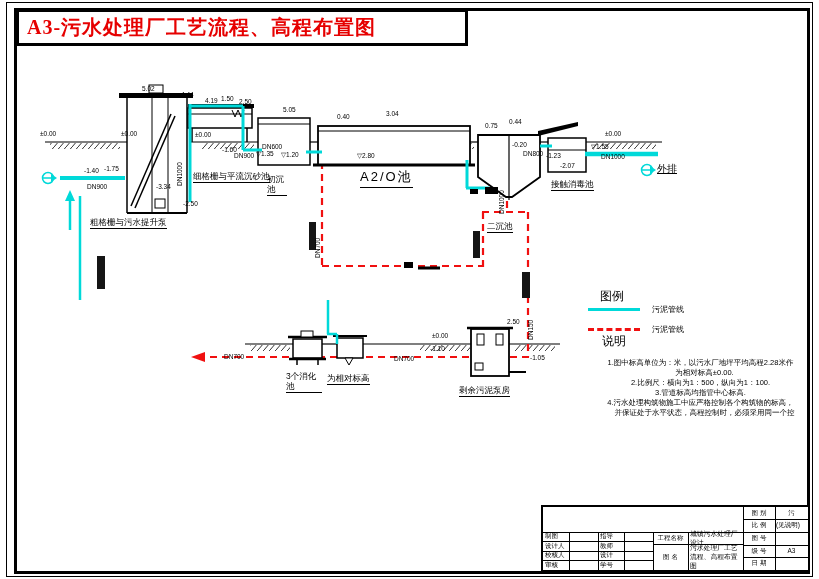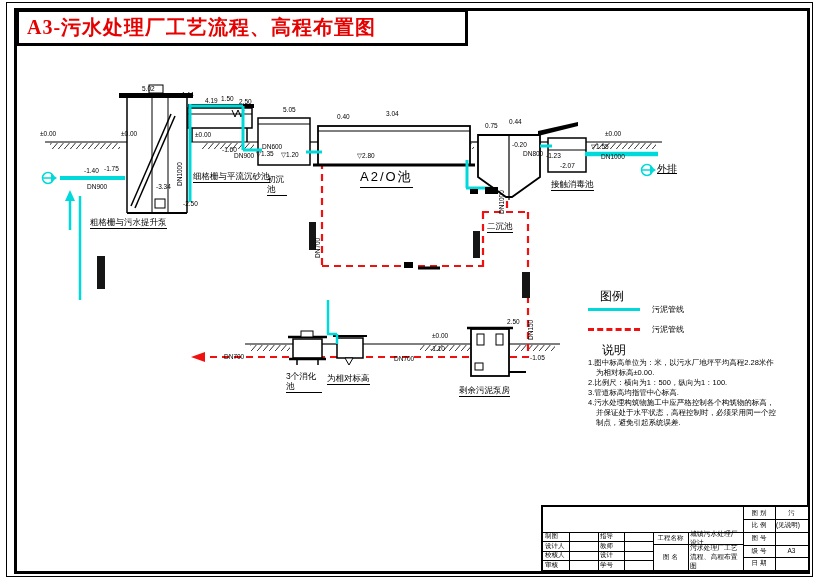--- a/index.html
+++ b/index.html
@@ -21,21 +21,21 @@
        padding-bottom:1px;white-space:nowrap;}
   .plain{position:absolute;font-size:10px;white-space:nowrap;text-decoration:underline;}
   .subtitle{position:absolute;font-size:12.5px;font-weight:bold;letter-spacing:1px;
             border-bottom:4px double #000;padding-bottom:2px;white-space:nowrap;}
   .watermark{position:absolute;font-size:30px;letter-spacing:14px;color:#1a1a1a;
              font-family:"Liberation Serif","DejaVu Serif",serif;white-space:nowrap;}
   .lg-title,.nt-title{position:absolute;font-size:12px;}
   .lg-label{position:absolute;font-size:8px;white-space:nowrap;}
   .lg-cyan{position:absolute;width:52px;height:3px;background:#00d9d9;}
   .lg-red{position:absolute;width:52px;height:0;border-top:3px dashed #f01010;}
-  .nt-line{font-size:7.5px;line-height:10px;white-space:nowrap;}
+  .nt-line{font-size:7.5px;line-height:10px;white-space:nowrap;text-align:center;}
   .nt-ind{padding-left:8px;}
   .notes-box{position:absolute;left:588px;top:358px;width:225px;}
   
   .tb{position:absolute;left:541px;top:505px;width:265px;height:63px;border:2px solid #000;background:#fff;}
   .tb .vl,.tb .hl{position:absolute;background:#000;}
   .tb .vl{width:1px;} .tb .hl{height:1px;}
   .tb .cell{position:absolute;font-size:6.5px;line-height:1;display:flex;align-items:center;white-space:nowrap;}
   .tb .cc{justify-content:center;text-align:center;}
   .tb .wrapcell{white-space:normal;line-height:1.3;font-size:6.8px;}
 </style>
@@ -236,29 +236,28 @@
   <div class="slabel" style="left:459px;top:385px">剩余污泥泵房</div>
   <div class="plain" style="left:657px;top:162px">外排</div>
 
 
   <div class="lg-title" style="left:600px;top:288px">图例</div>
   <div class="lg-cyan" style="left:588px;top:308px"></div>
   <div class="lg-label" style="left:652px;top:304px">污泥管线</div>
   <div class="lg-red" style="left:588px;top:328px"></div>
   <div class="lg-label" style="left:652px;top:324px">污泥管线</div>
 
-  <div class="nt-title" style="left:602px;top:342px">说明</div>
+  <div class="nt-title" style="left:602px;top:333px">说明</div>
   <div class="notes-box">
     <div class="nt-line">1.图中标高单位为：米，以污水厂地坪平均高程2.28米作</div>
     <div class="nt-line nt-ind">为相对标高±0.00.</div>
     <div class="nt-line">2.比例尺：横向为1：500，纵向为1：100.</div>
     <div class="nt-line">3.管道标高均指管中心标高.</div>
     <div class="nt-line">4.污水处理构筑物施工中应严格控制各个构筑物的标高，</div>
     <div class="nt-line nt-ind">并保证处于水平状态，高程控制时，必须采用同一个控</div>
-    <div class="nt-line nt-ind">制点，避免引起系统误差.</div>
   </div>
 
   <div class="tb">
     <div class="vl" style="left:200px;top:0;height:63px"></div>
     <div class="vl" style="left:232px;top:0;height:63px"></div>
     <div class="hl" style="left:200px;top:12px;width:65px"></div>
     <div class="hl" style="left:0;top:25px;width:265px"></div>
     <div class="hl" style="left:200px;top:38px;width:65px"></div>
     <div class="hl" style="left:200px;top:50px;width:65px"></div>
     <div class="vl" style="left:26px;top:25px;height:38px"></div>

